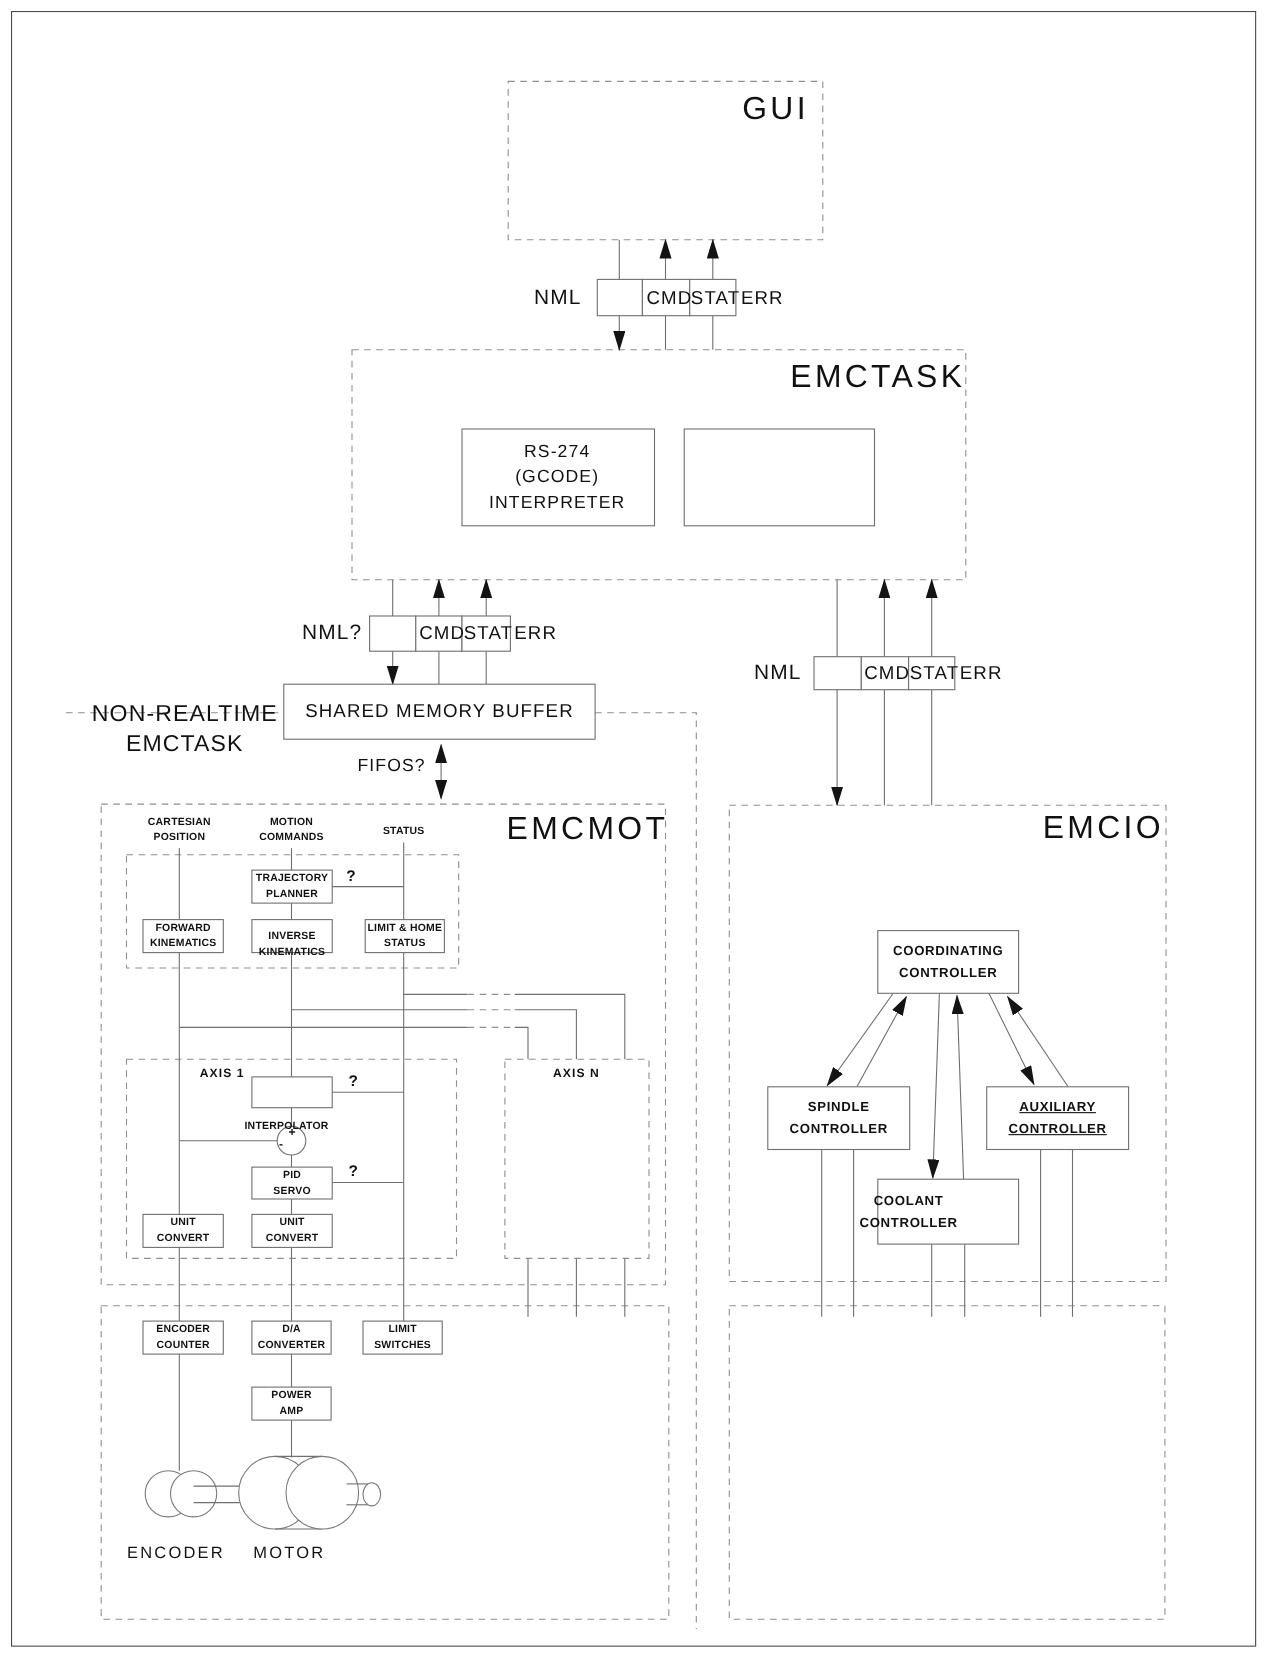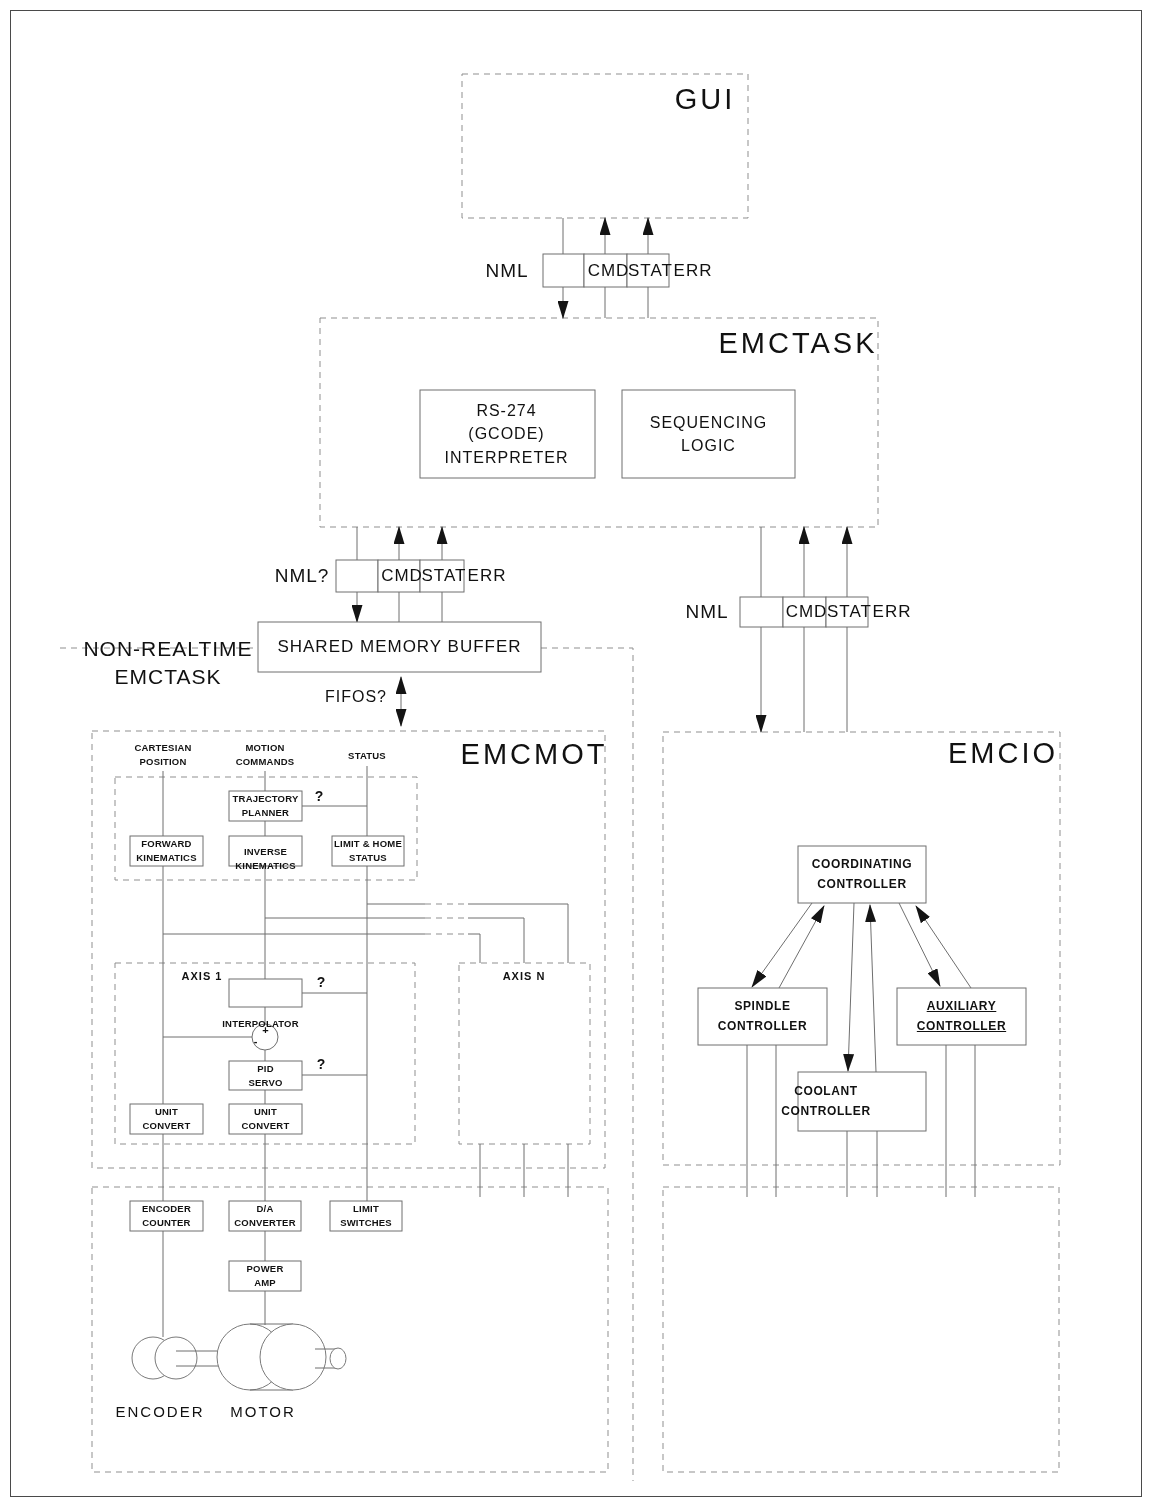--- a/index.html
+++ b/index.html
@@ -200,22 +200,20 @@
 
   <div class="t med" style="left:478px;top:256px;width:58px;height:29px;">NML</div>
   <div class="t nml" style="left:543px;top:254px;width:41px;height:33px;">CMD</div>
   <div class="t nml" style="left:584px;top:254px;width:43px;height:33px;">STAT</div>
   <div class="t nml" style="left:627px;top:254px;width:42px;height:33px;">ERR</div>
 
   <div class="t big" style="left:728px;top:326px;width:140px;height:34px;">EMCTASK</div>
   <div class="t b16" style="left:420px;top:390px;width:173px;height:88px;">RS-274
 (GCODE)
 INTERPRETER</div>
-  <div class="t b16" style="left:622px;top:390px;width:173px;height:88px;">SEQUENCING
-LOGIC</div>
 
   <div class="t med" style="left:272px;top:561px;width:60px;height:30px;">NML?</div>
   <div class="t nml" style="left:336px;top:560px;width:42px;height:32px;">CMD</div>
   <div class="t nml" style="left:378px;top:560px;width:42px;height:32px;">STAT</div>
   <div class="t nml" style="left:420px;top:560px;width:44px;height:32px;">ERR</div>
 
   <div class="t med" style="left:678px;top:598px;width:58px;height:28px;">NML</div>
   <div class="t nml" style="left:740px;top:597px;width:43px;height:30px;">CMD</div>
   <div class="t nml" style="left:783px;top:597px;width:43px;height:30px;">STAT</div>
   <div class="t nml" style="left:826px;top:597px;width:42px;height:30px;">ERR</div>

